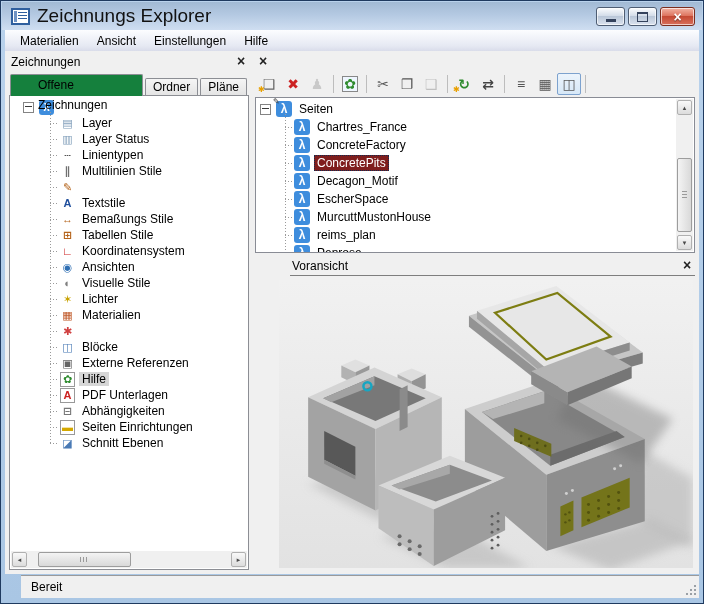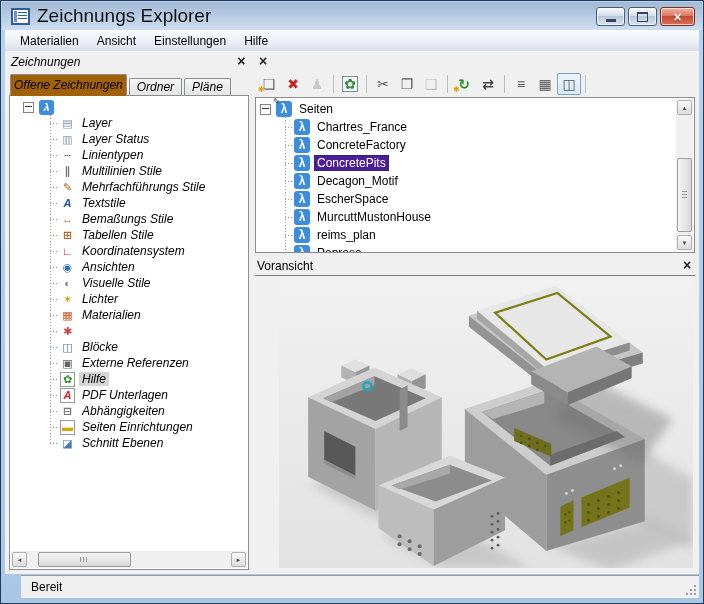--- a/index.html
+++ b/index.html
@@ -32,26 +32,26 @@
     background:linear-gradient(#fcfdff,#e6e9f3 75%,#d9dcea);
     display:flex;align-items:center;padding-left:6px;box-sizing:border-box;}
   .menu-item{padding:3px 9px;cursor:default;}
   
   .client{position:absolute;top:50px;left:4px;right:4px;bottom:29px;background:#f0f0f0;}
   .panel-header{height:18px;display:flex;align-items:center;}
   .panel-title{flex:1;padding-left:2px;color:#000;}
   .panel-close{width:16px;height:16px;text-align:center;font-weight:bold;font-size:14px;
     line-height:15px;color:#222;cursor:default;flex:none;}
   
-  .left-panel{position:absolute;left:4px;top:2px;width:240px;bottom:4px;font-style:italic;}
+  .left-panel{position:absolute;left:4px;top:2px;width:240px;bottom:4px;}
   .tabs{position:absolute;top:20px;left:1px;right:0;height:22px;display:flex;align-items:flex-end;z-index:3;}
   .tab{border:1px solid #8c8e94;border-bottom:none;border-radius:2px 2px 0 0;
     background:linear-gradient(#f5f5f5,#e4e4e4);padding:0 7px;height:16px;line-height:16px;
     margin-right:2px;position:relative;}
-  .tab.active{background:#a16207;height:21px;line-height:20px;padding:0 3px;margin-bottom:-1px;z-index:4;}
+  .tab.active{background:#15803d;height:21px;line-height:20px;padding:0 27px;margin-bottom:-1px;z-index:4;}
   .tab-page{position:absolute;top:42px;left:0;right:0;bottom:0;background:#fff;border:1px solid #8c8e94;box-sizing:border-box;}
   .ltree{position:absolute;top:3px;left:0;right:1px;bottom:20px;overflow:hidden;}
   .trow{height:16px;display:flex;align-items:center;white-space:nowrap;position:relative;overflow:hidden;}
   .trow .lbl{padding:0 3px;line-height:14px;}
   .ltree .trow.root{padding-left:13px;}
   .lkids{position:relative;}
   .lkids::before{content:"";position:absolute;left:40px;top:-3px;bottom:8px;width:1px;
     background-image:repeating-linear-gradient(to bottom,#9a9a9a 0 1px,transparent 1px 3px);}
   .lkids .trow{padding-left:50px;}
   .lkids .trow::before{content:"";position:absolute;left:40px;top:8px;width:8px;height:1px;
@@ -97,21 +97,21 @@
   .rrow.root{padding-left:4px;}
   .rkids{position:relative;}
   .rkids::before{content:"";position:absolute;left:29px;top:-4px;bottom:9px;width:1px;
     background-image:repeating-linear-gradient(to bottom,#9a9a9a 0 1px,transparent 1px 3px);}
   .rkids .rrow{padding-left:38px;}
   .rkids .rrow::before{content:"";position:absolute;left:29px;top:9px;width:8px;height:1px;
     background-image:repeating-linear-gradient(to right,#9a9a9a 0 1px,transparent 1px 3px);}
   .rrow .lbl{padding:1px 3px;line-height:14px;}
   
   .preview{position:absolute;left:250px;top:206px;right:4px;bottom:2px;}
-  .preview .panel-header{border-bottom:1px solid #7e7e7e;}
+  .preview .panel-header{border-bottom:1px solid #7e7e7e;margin-left:35px;}
   .preview-body{position:absolute;top:19px;left:0;right:0;bottom:0;background:#f0f0f0;}
   .scene{position:absolute;left:24px;top:4px;width:414px;height:288px;display:block;}
   
   .statusbar{position:absolute;left:20px;right:4px;bottom:5px;height:23px;background:#f0f0f0;
     border-top:1px solid #9a9a9a;display:flex;align-items:center;padding-left:10px;box-sizing:border-box;}
   .grip{position:absolute;right:3px;bottom:3px;width:13px;height:13px;}
   .grip::before{content:"";position:absolute;right:0;bottom:0;width:2px;height:2px;background:#9aa0a6;
     box-shadow:-4px 0 0 #9aa0a6,-8px 0 0 #9aa0a6,0 -4px 0 #9aa0a6,-4px -4px 0 #9aa0a6,0 -8px 0 #9aa0a6;}
 </style>
 </head>
@@ -185,21 +185,20 @@
                 <div class="trow">
                   <span class="icon">
                     <span class="g" style="color: rgb(112, 112, 112); font-weight: 700;">∥</span>
                   </span>
                   <span class="lbl">Multilinien Stile</span>
                 </div>
                 <div class="trow">
                   <span class="icon">
                     <span class="g" style="color: rgb(181, 101, 29);">✎</span>
                   </span>
-                  <span class="lbl">Mehrfachführungs Stile</span>
                 </div>
                 <div class="trow">
                   <span class="icon">
                     <span class="g" style="color: rgb(31, 78, 156); font-weight: 700;">A</span>
                   </span>
                   <span class="lbl">Textstile</span>
                 </div>
                 <div class="trow">
                   <span class="icon">
                     <span class="g" style="color: rgb(181, 101, 29); font-weight: 700;">↔</span>
@@ -394,21 +393,21 @@
                 <div class="rrow">
                   <span class="icon" style="background: rgb(62, 141, 221); border-radius: 3px;">
                     <span class="g" style="color: rgb(255, 255, 255); font-weight: 700;">λ</span>
                   </span>
                   <span class="lbl">ConcreteFactory</span>
                 </div>
                 <div class="rrow">
                   <span class="icon" style="background: rgb(62, 141, 221); border-radius: 3px;">
                     <span class="g" style="color: rgb(255, 255, 255); font-weight: 700;">λ</span>
                   </span>
-                  <span class="lbl" style="background: #4c1d95; color: rgb(255, 255, 255); outline: rgb(15, 45, 82) dotted 1px; outline-offset: -1px;">ConcretePits</span>
+                  <span class="lbl" style="background: #7f1d1d; color: rgb(255, 255, 255); outline: rgb(15, 45, 82) dotted 1px; outline-offset: -1px;">ConcretePits</span>
                 </div>
                 <div class="rrow">
                   <span class="icon" style="background: rgb(62, 141, 221); border-radius: 3px;">
                     <span class="g" style="color: rgb(255, 255, 255); font-weight: 700;">λ</span>
                   </span>
                   <span class="lbl">Decagon_Motif</span>
                 </div>
                 <div class="rrow">
                   <span class="icon" style="background: rgb(62, 141, 221); border-radius: 3px;">
                     <span class="g" style="color: rgb(255, 255, 255); font-weight: 700;">λ</span>

